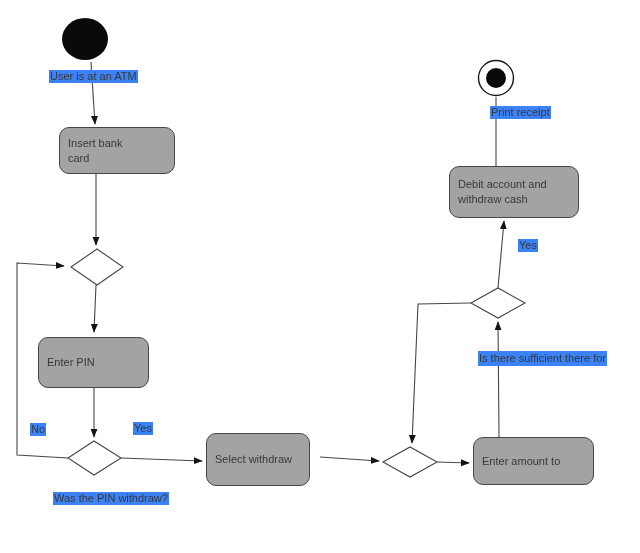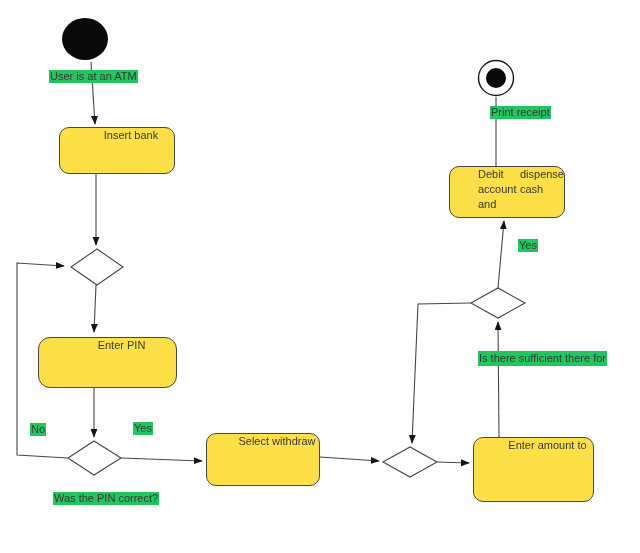--- a/index.html
+++ b/index.html
@@ -3,29 +3,29 @@
 <meta charset="utf-8">
 <style>
   html,body{margin:0;padding:0;background:#ffffff;}
   .canvas{
     position:relative;width:640px;height:553px;background:#ffffff;
     font-family:"Liberation Sans","DejaVu Sans",sans-serif;color:#383838;
     overflow:hidden;
   }
   svg.layer{position:absolute;left:0;top:0;}
   .node{
-    position:absolute;box-sizing:border-box;background:#fde047;
+    position:absolute;box-sizing:border-box;background:#a3a3a3;
     border:1.2px solid #474747;border-radius:10px;
-    display:flex;flex-direction:row;justify-content:center;
-    padding-left:28px;font-size:11px;line-height:15px;color:#383838;
+    display:flex;flex-direction:column;justify-content:center;
+    padding-left:8px;font-size:11px;line-height:15px;color:#383838;
   }
   .node span{display:block;}
   .lbl{
     position:absolute;font-size:11px;line-height:13px;white-space:nowrap;
-    background:#22c55e;padding:0 1px;color:#383838;text-align:right;
+    background:#3b82f6;padding:0 1px;color:#383838;text-align:right;
   }
   .lbl span{display:block;}
   .misspelled{
     text-decoration:underline;
     text-decoration-style:wavy;
     text-decoration-color:#3a5fcd;
     text-decoration-thickness:1px;
     text-underline-offset:2px;
   }
 </style>
@@ -76,48 +76,49 @@
     </g>
 
     <ellipse cx="85" cy="39" rx="23" ry="21" fill="#0a0a0a"></ellipse>
 
     <circle cx="496" cy="78" r="17.5" fill="#ffffff" stroke="#1a1a1a" stroke-width="1.4"></circle>
     <circle cx="496" cy="78" r="10" fill="#0a0a0a"></circle>
   </svg>
 
   <div class="node" style="left:59px;top:127px;width:116px;height:47px;">
     <span>Insert bank</span>
+    <span>card</span>
   </div>
 
-  <div class="node" style="left:38px;top:337px;width:139px;height:51px;border-radius:12px;">
+  <div class="node" style="left:38px;top:337px;width:111px;height:51px;">
     <span>Enter PIN</span>
   </div>
 
-  <div class="node" style="left:206px;top:433px;width:114px;height:53px;">
+  <div class="node" style="left:206px;top:433px;width:104px;height:53px;">
     <span>Select withdraw</span>
   </div>
 
-  <div class="node" style="left:473px;top:437px;width:121px;height:65px;">
+  <div class="node" style="left:473px;top:437px;width:121px;height:48px;">
     <span>Enter amount to</span>
   </div>
 
-  <div class="node" style="left:449px;top:166px;width:116px;height:52px;justify-content:space-between;">
+  <div class="node" style="left:449px;top:166px;width:130px;height:52px;">
     <span>Debit account and</span>
-    <span>dispense cash</span>
+    <span>withdraw cash</span>
   </div>
 
   <div class="lbl" style="left:49px;top:70px;">User is at an ATM</div>
 
   <div class="lbl" style="left:458px;top:106px;margin-left:32px;">Print receipt</div>
 
   <div class="lbl" style="left:30px;top:423px;">No</div>
 
   <div class="lbl" style="left:133px;top:422px;">Yes</div>
 
   <div class="lbl" style="left:518px;top:239px;">Yes</div>
 
-  <div class="lbl" style="left:53px;top:492px;">Was the PIN correct?</div>
+  <div class="lbl" style="left:53px;top:492px;">Was the PIN withdraw?</div>
 
   <div class="lbl" style="left:478px;top:351px;line-height:15px;">
     <span>Is there sufficient there for</span>
   </div>
 
 </div>
 
 </body></html>

